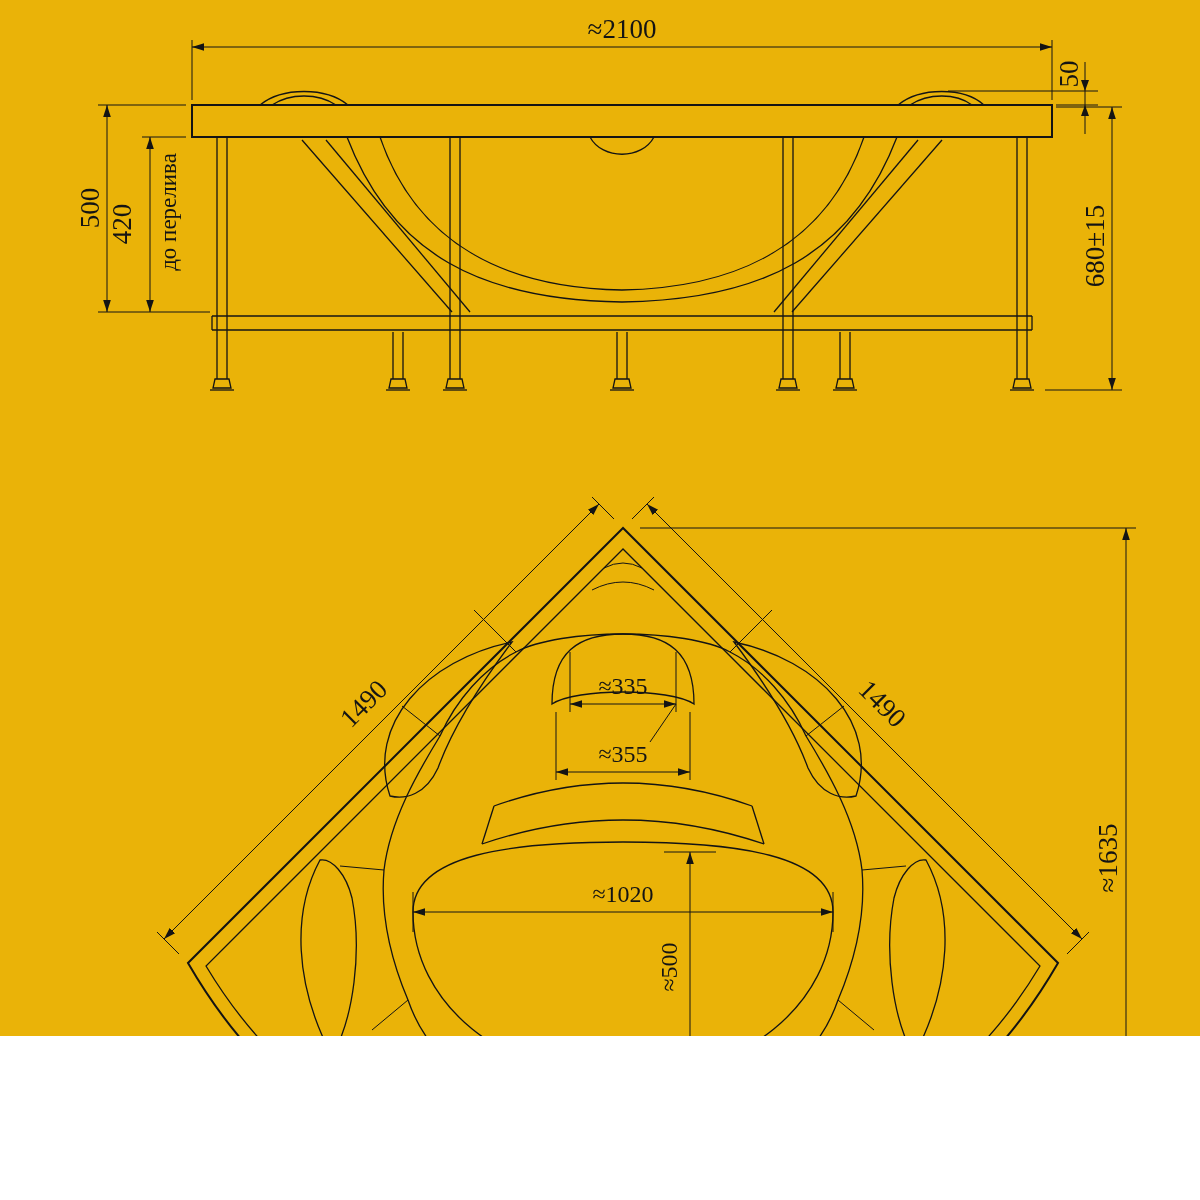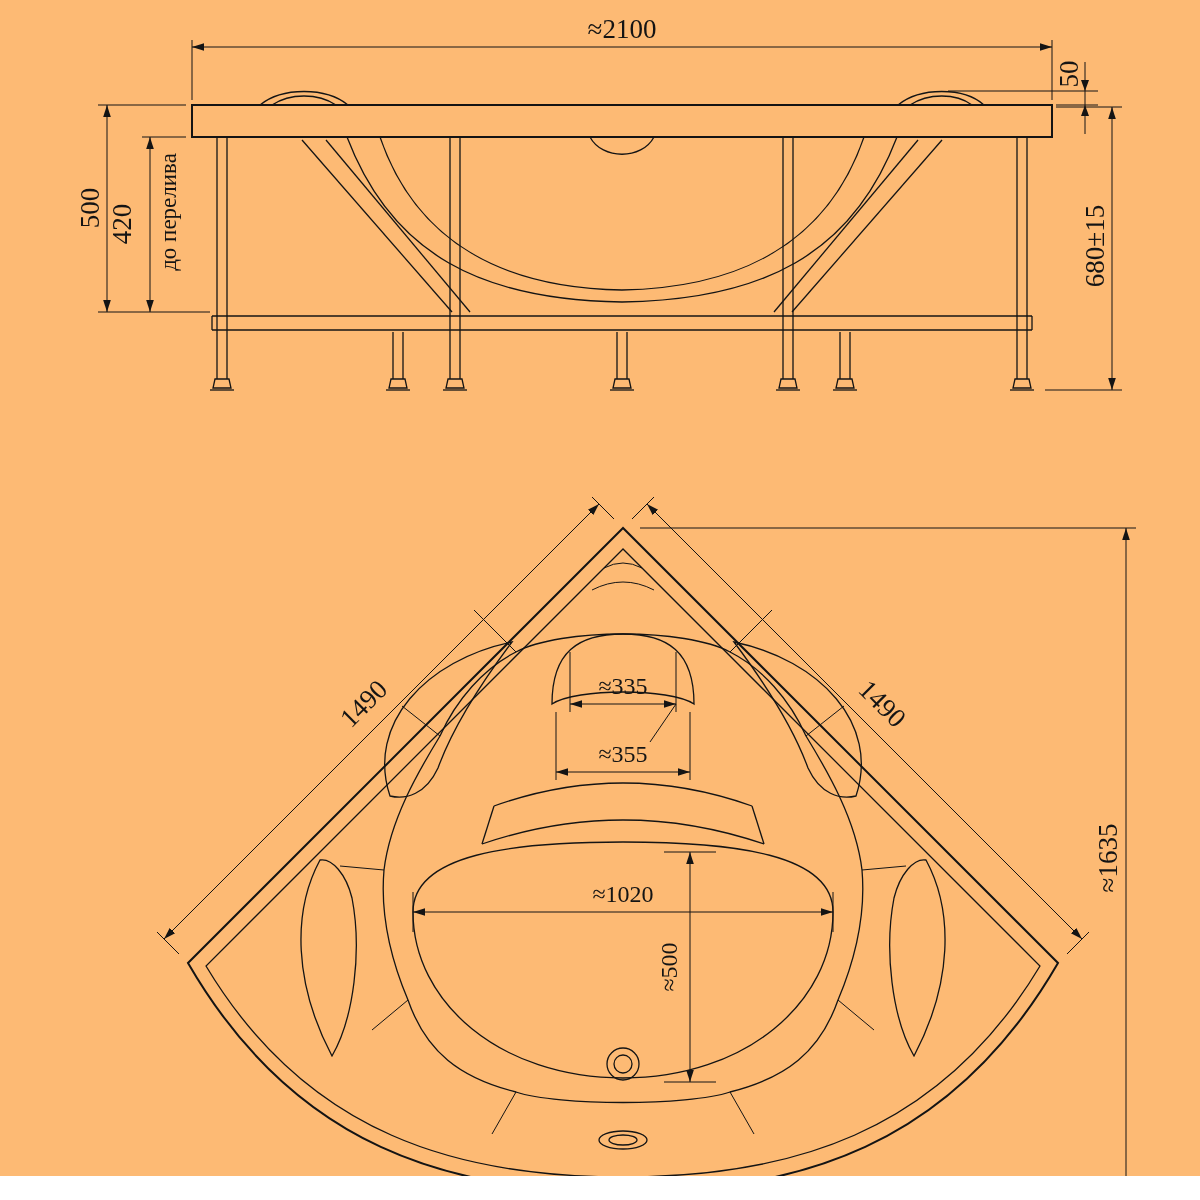--- a/index.html
+++ b/index.html
@@ -1,16 +1,16 @@
 <!DOCTYPE html>
 <html><head>
 <meta charset="utf-8">
 <style>
   html,body{margin:0;padding:0;background:#ffffff;}
-  .canvas{position:relative;width:1200px;height:1176px;background:#fdba74;overflow:hidden;}
+  .canvas{position:relative;width:1200px;height:1036px;background:#eab308;overflow:hidden;}
   svg{display:block;}
   svg text{fill:#141414;font-family:"Liberation Serif", serif;}
   .t27{font-size:27px;}
   .t24{font-size:24px;}
   .t23{font-size:23px;}
   .ln{stroke:#141414;stroke-width:1;fill:none;}
   .ln13{stroke:#141414;stroke-width:1.3;fill:none;}
   .ln2{stroke:#141414;stroke-width:2;fill:none;}
   .dim{stroke:#141414;stroke-width:1;fill:none;}
 </style>

